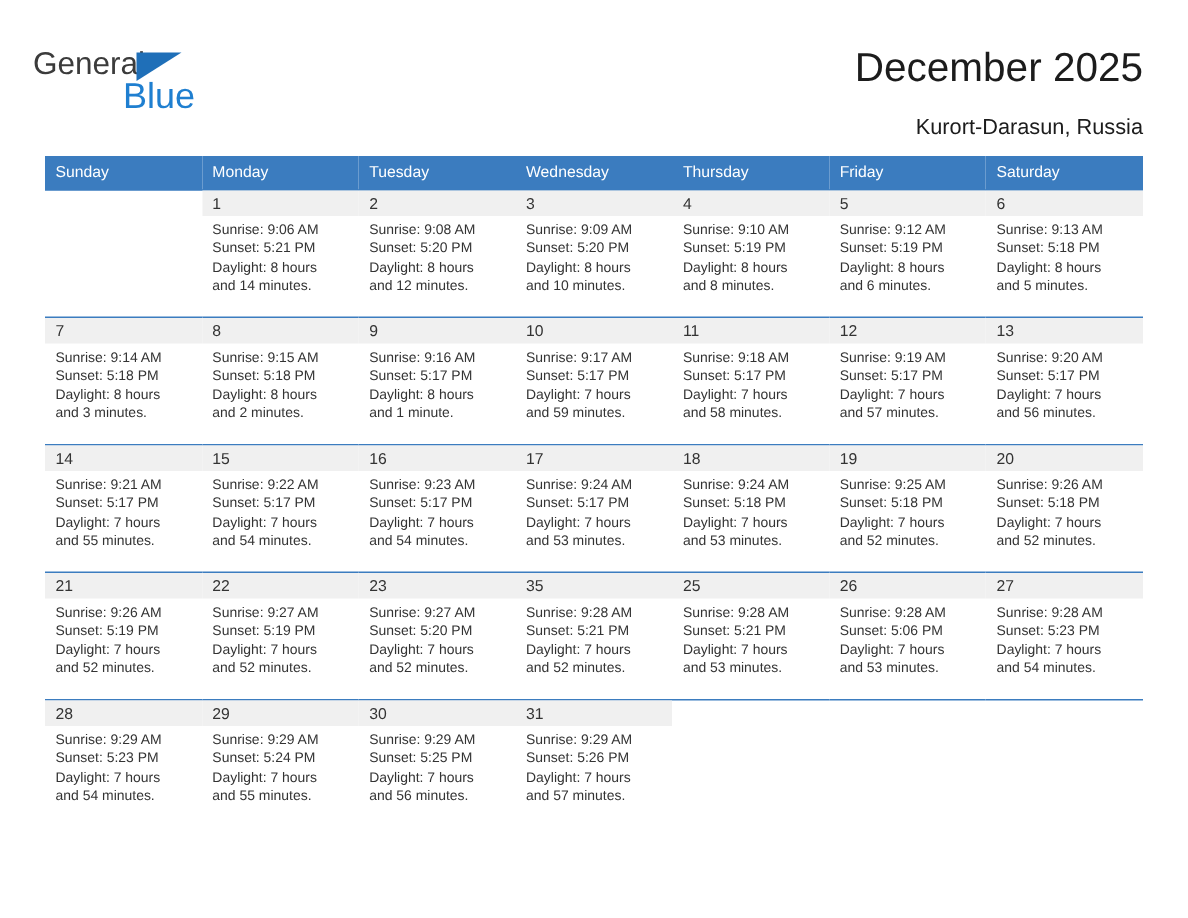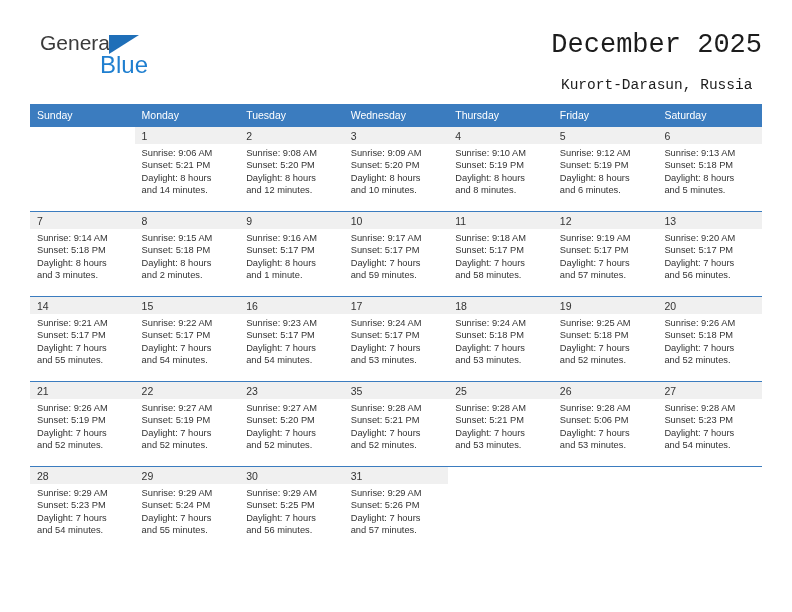--- a/index.html
+++ b/index.html
@@ -18,21 +18,21 @@
   .page {
     position: relative;
     width: 792px;
     height: 612px;
     box-sizing: border-box;
   }
 
   
   .header {
     position: absolute;
-    left: 38px;
+    left: 20px;
     top: 28px;
     right: 30px;
     height: 64px;
   }
   .brand {
     position: absolute;
     left: 2px;
     top: 4px;
     width: 140px;
     height: 56px;
@@ -63,22 +63,21 @@
     font-size: 24px;
     color: #1f7fd0;
     font-family: "Liberation Sans", sans-serif;
     line-height: 22px;
   }
 
   .title-block {
     position: absolute;
     right: 0;
     top: 0;
-    text-align: center;
-    font-family: Liberation Mono, monospace;
+    text-align: right;
   }
   .cal-title {
     font-size: 27px;
     color: #1c1c1c;
     line-height: 34px;
     white-space: nowrap;
     font-weight: normal;
   }
   .cal-subtitle {
     font-size: 14.5px;

